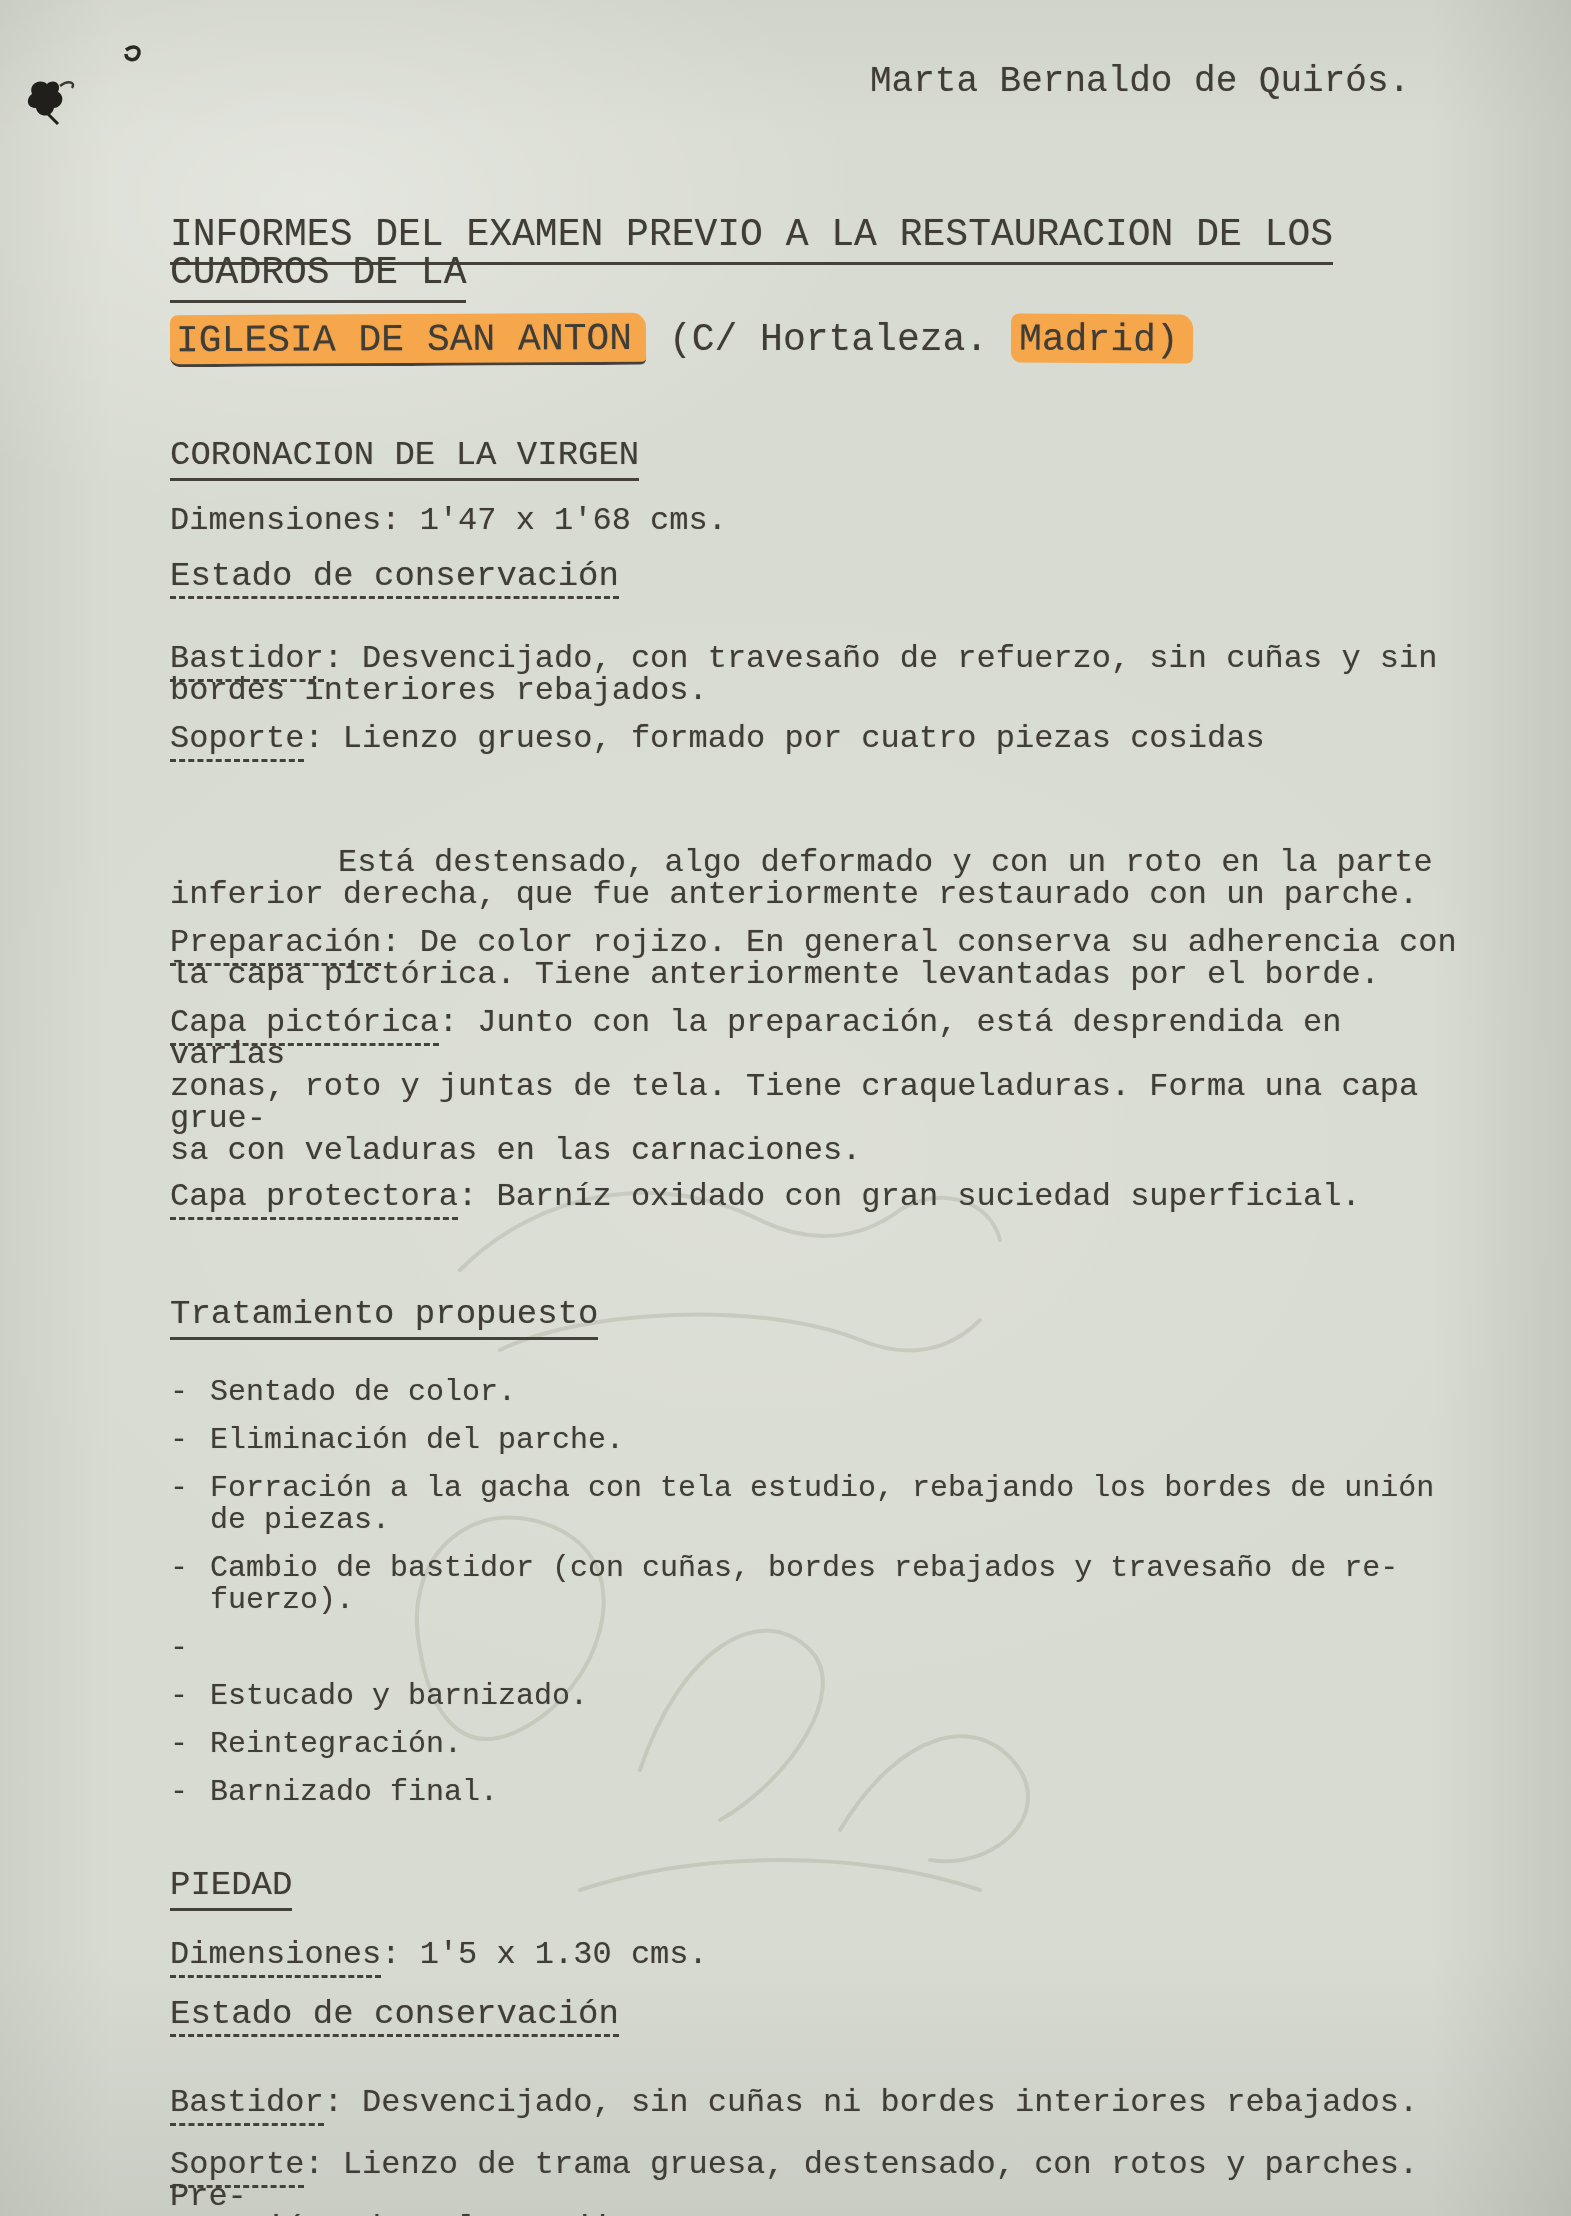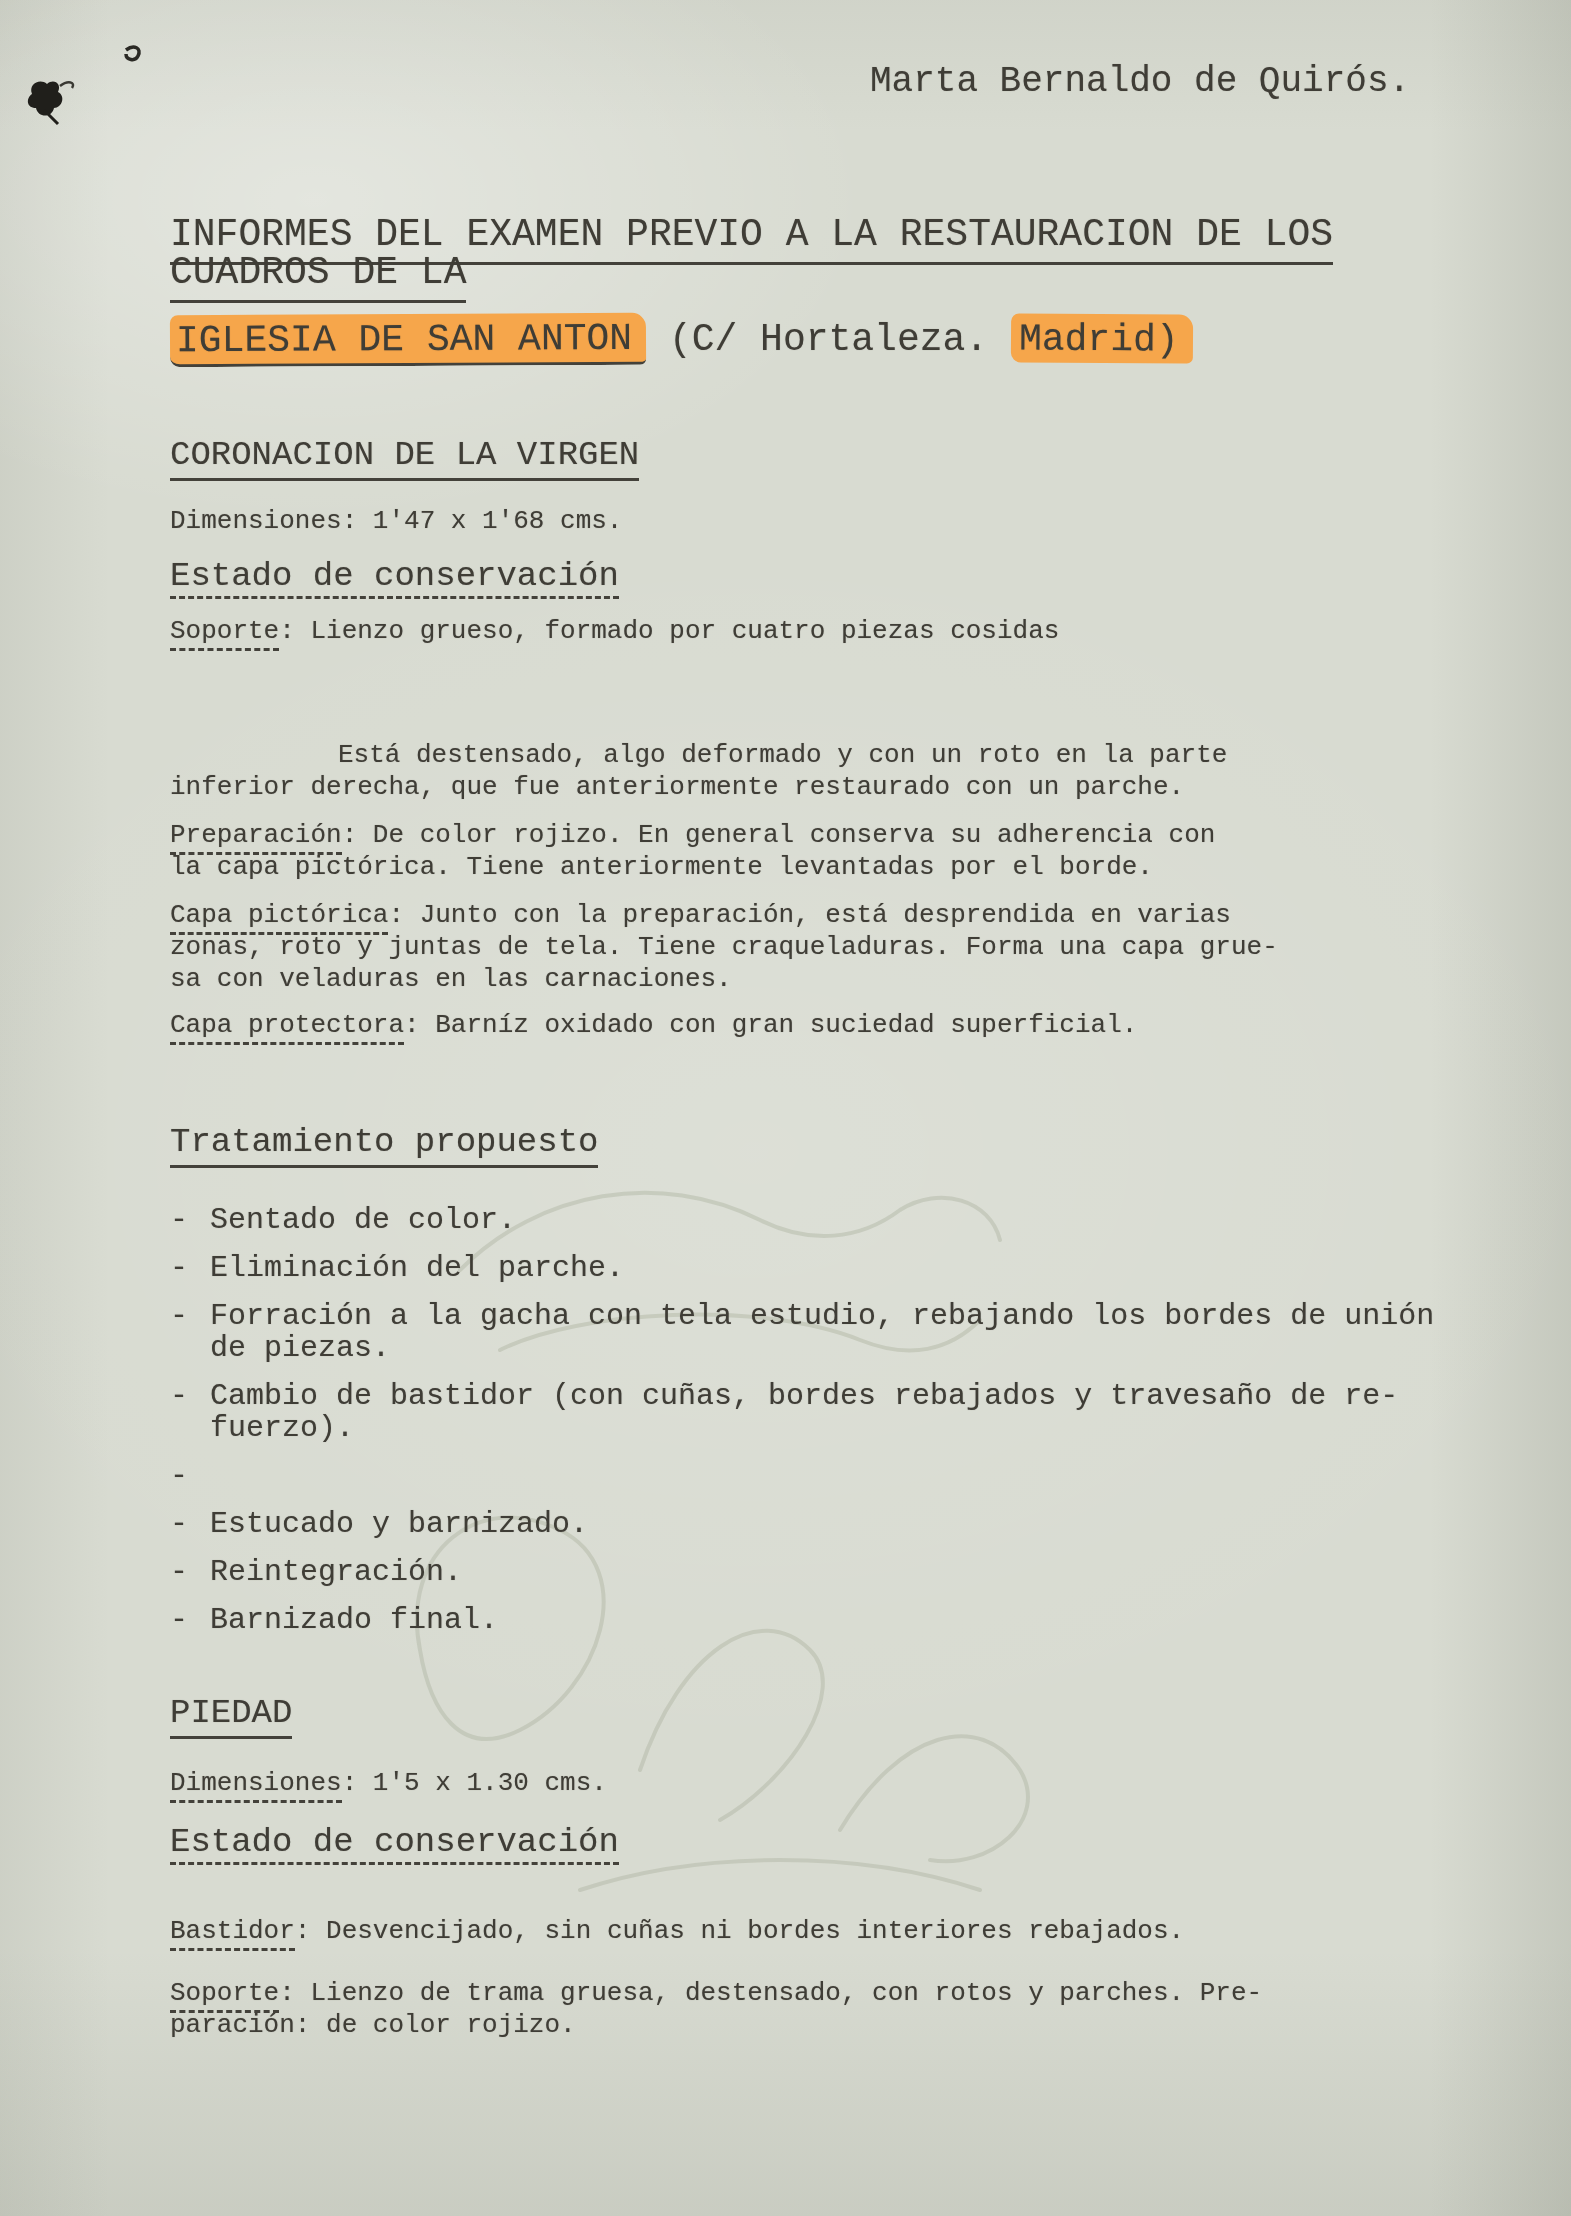--- a/index.html
+++ b/index.html
@@ -21,21 +21,21 @@
   .title{margin-top:118px;font-size:38px;}
   .title-line1{line-height:38px;}
   .title-line2{margin-top:22px;line-height:38px;white-space:pre-wrap;}
   .u-solid{border-bottom:3px solid #43413a;padding-bottom:6px;}
   .hl{background:#f6a64b;padding:7px 14px 4px 6px;border-radius:8px 14px 6px 10px;display:inline-block;}
   .hl-1{transform:rotate(-0.3deg);}
   .hl-2{transform:rotate(0.4deg);padding-left:8px;}
   .heading{font-size:34px;line-height:34px;}
   .heading > span{display:inline-block;}
   .u-dashed{border-bottom:3px dashed #43413a;padding-bottom:3px;}
-  .para{font-size:26px;line-height:32px;margin:0;}
+  .para{font-size:32px;line-height:32px;margin:0;}
   .rest{white-space:pre-line;}
   .label-dashed{border-bottom:3px dashed #43413a;padding-bottom:2px;}
   .indent{text-indent:168px;}
   .mt16{margin-top:16px;}  .mt14{margin-top:14px;}
   .mt22{margin-top:22px;}  .mt24{margin-top:24px;}
   .mt26{margin-top:26px;}  .mt28{margin-top:28px;}
   .mt30{margin-top:30px;}  .mt34{margin-top:50px;}
   .mt44{margin-top:44px;}
   .mt60{margin-top:60px;}  .mt64{margin-top:84px;}
   .mt72{margin-top:72px;}  .mt92{margin-top:92px;}
@@ -75,20 +75,22 @@
     <div class="title-line1"><span class="u-solid">INFORMES DEL EXAMEN PREVIO A LA RESTAURACION DE LOS CUADROS DE LA</span></div>
     <div class="title-line2"><span class="hl hl-1 u-solid">IGLESIA DE SAN ANTON</span><span> (C/ Hortaleza. </span><span class="hl hl-2">Madrid)</span></div>
   </div>
 
   <div class="heading ink mt72"><span class="u-solid">CORONACION DE LA VIRGEN</span></div>
 
   <p class="para ink mt24">Dimensiones: 1'47 x 1'68 cms.</p>
 
   <div class="heading ink mt22"><span class="u-dashed">Estado de conservación</span></div>
 
+  <p class="para ink mt44"><span class="label-dashed">Bastidor</span><span class="rest">: Desvencijado, con travesaño de refuerzo, sin cuñas y sin
+bordes interiores rebajados.</span></p>
 
   <p class="para ink mt16"><span class="label-dashed">Soporte</span><span class="rest">: Lienzo grueso, formado por cuatro piezas cosidas</span></p>
 
   <p class="para ink indent mt92"><span class="rest">Está destensado, algo deformado y con un roto en la parte
 inferior derecha, que fue anteriormente restaurado con un parche.</span></p>
 
   <p class="para ink mt16"><span class="label-dashed">Preparación</span><span class="rest">: De color rojizo. En general conserva su adherencia con
 la capa pictórica. Tiene anteriormente levantadas por el borde.</span></p>
 
   <p class="para ink mt16"><span class="label-dashed">Capa pictórica</span><span class="rest">: Junto con la preparación, está desprendida en varias

